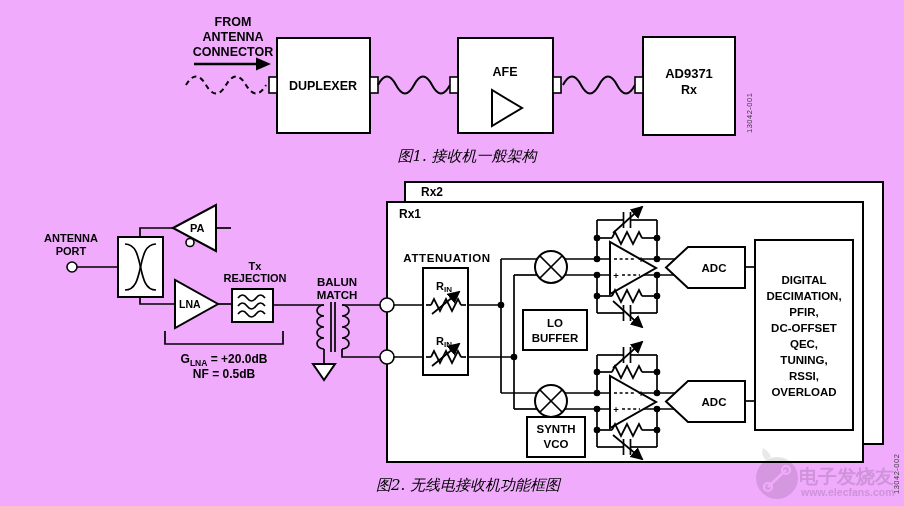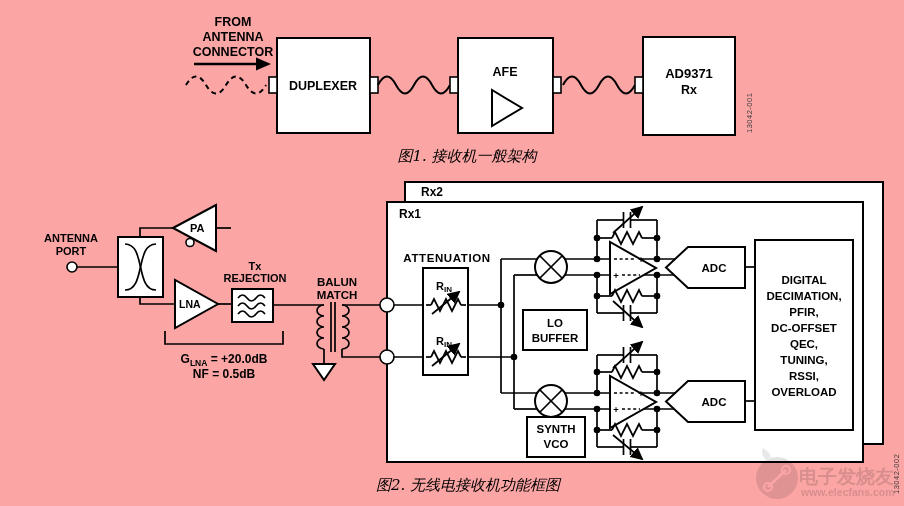--- a/index.html
+++ b/index.html
@@ -1,16 +1,16 @@
 <!DOCTYPE html>
 <html><head>
 <meta charset="utf-8">
 <style>
   html,body{margin:0;padding:0;background:#fff;}
-  #stage{position:relative;width:904px;height:506px;background:#fca5a5;overflow:hidden;}
+  #stage{position:relative;width:904px;height:506px;background:#f0abfc;overflow:hidden;}
   .t{font-family:"Liberation Sans","DejaVu Sans",sans-serif;font-weight:bold;fill:#000;}
   .cap{font-family:"DejaVu Serif","Liberation Serif",serif;font-style:italic;fill:#000;}
   .serial{font-family:"Liberation Sans","DejaVu Sans",sans-serif;fill:#3a3a3a;letter-spacing:.5px;}
   .w{stroke:#000;stroke-width:1.7;fill:none;}
   .w2{stroke:#000;stroke-width:2;fill:none;}
   .box{fill:#fff;stroke:#000;stroke-width:2;}
   .port{fill:#fff;stroke:#000;stroke-width:1.6;}
   .dot{fill:#000;stroke:none;}
   .dash{stroke-dasharray:5,4;}
   .idash{stroke-dasharray:3,2.6;}

